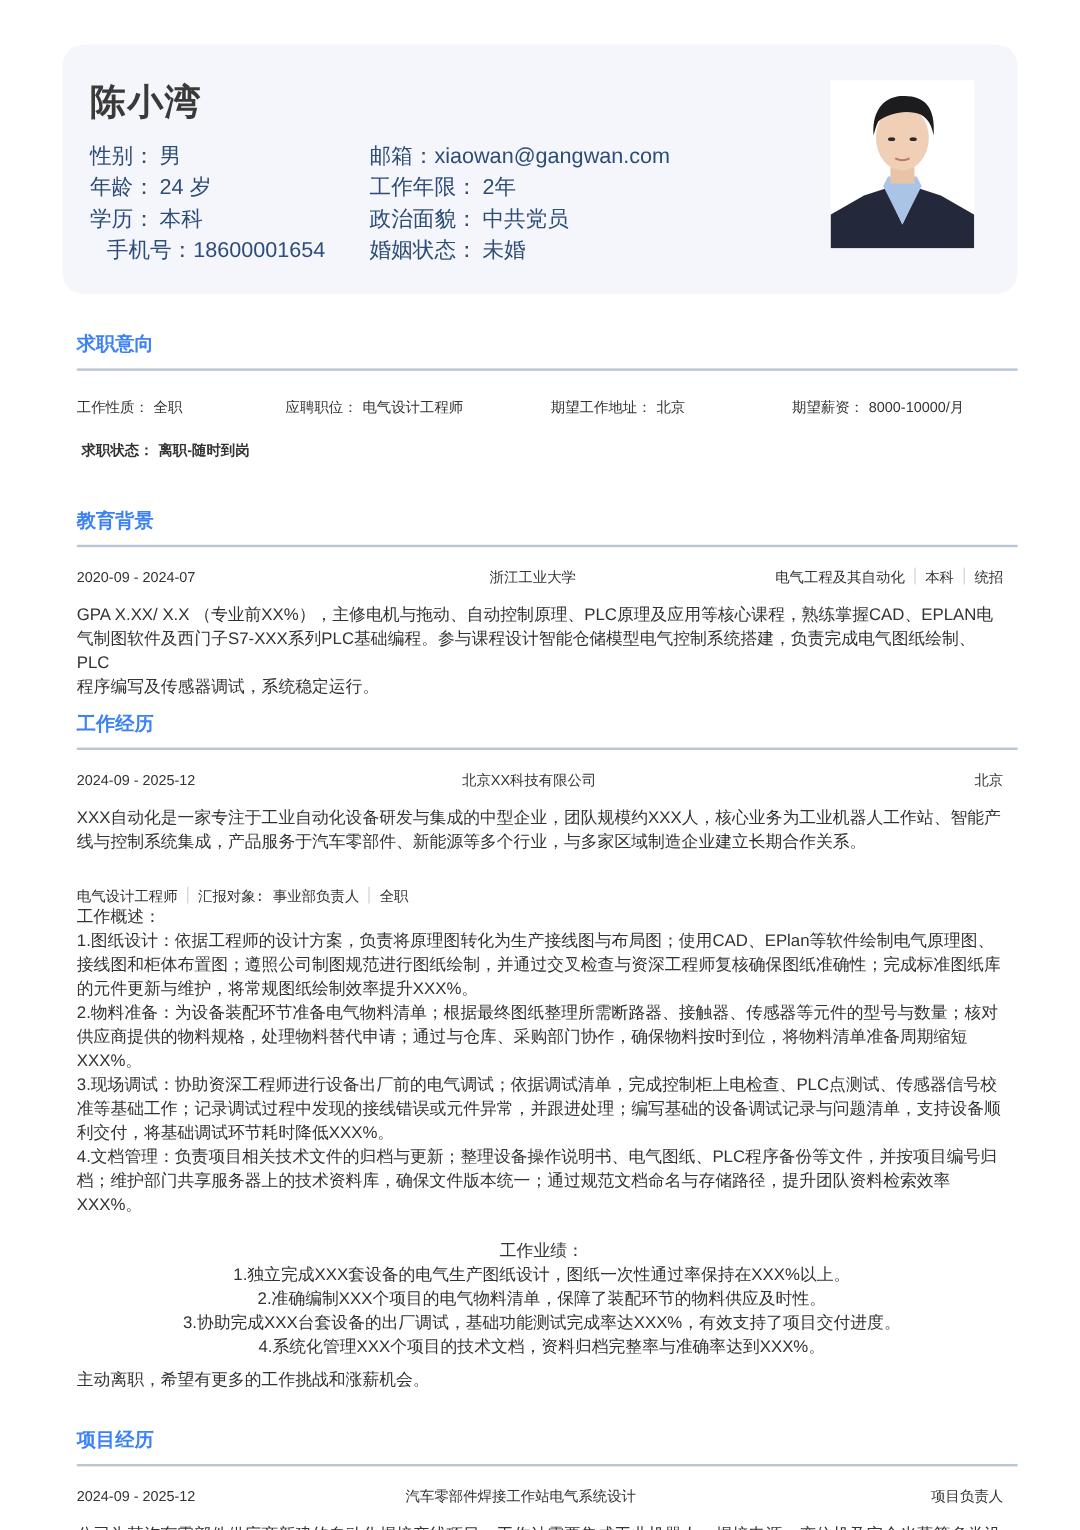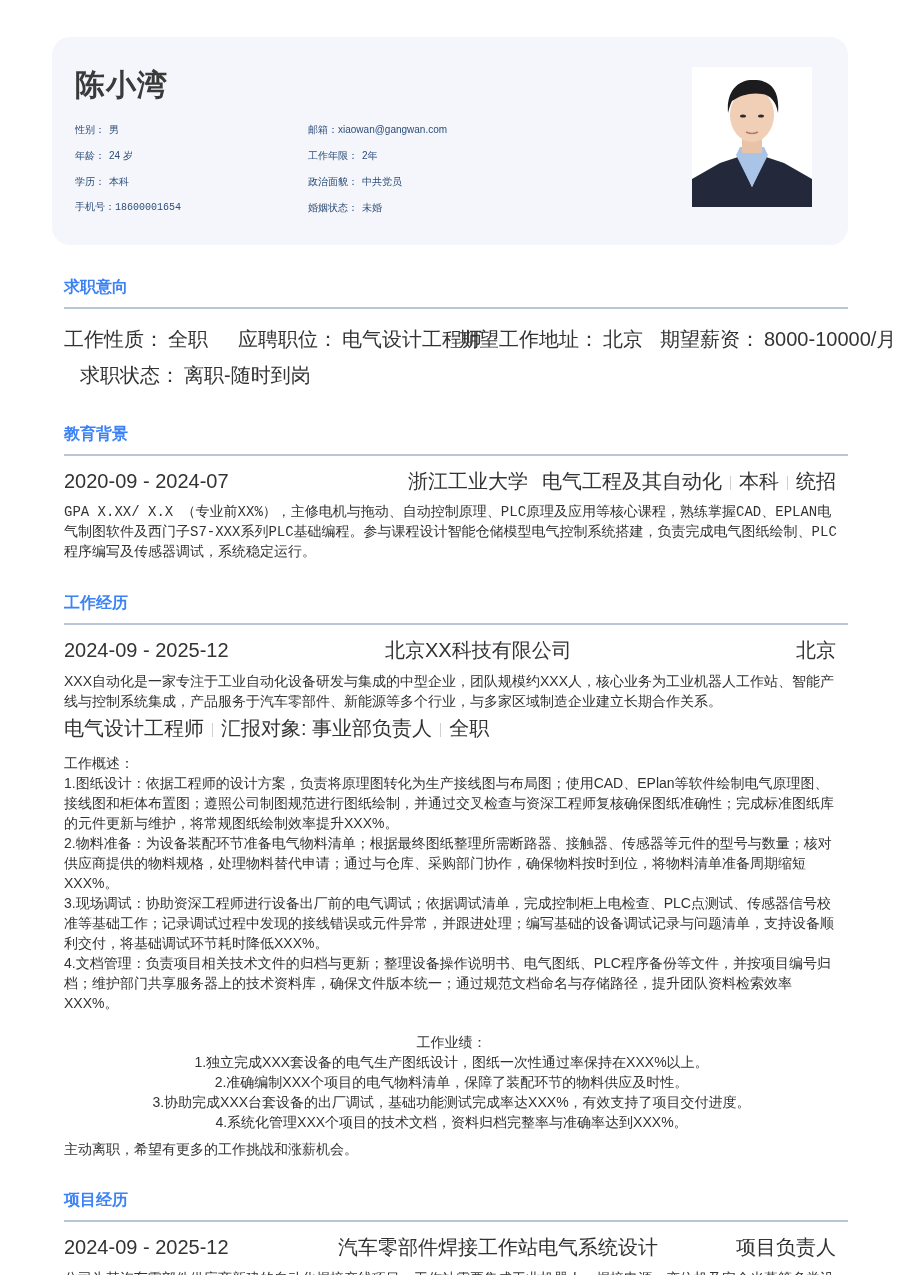--- a/index.html
+++ b/index.html
@@ -8,55 +8,55 @@
 
     .header-card {
       position: absolute; left: 52px; top: 37px; width: 796px; height: 208px;
       background: #f4f6fb; border-radius: 18px;
     }
     .name {
       position: absolute; left: 23px; top: 28px; font-size: 30px; font-weight: bold; color: #3a3a3a;
       letter-spacing: 1px;
       font-family: Liberation Serif, serif;
     }
-    .info-row { position: absolute; font-size: 10px; color: #2d4d78; white-space: nowrap; line-height: 20px; }
+    .info-row { position: absolute; font-size: 18px; color: #2d4d78; white-space: nowrap; line-height: 20px; }
     .info-row .lbl { color: #2d4d78; }
     .info-row .val { color: #2d4d78; margin-left: 4px; }
     .photo {
       position: absolute; left: 640px; top: 30px; width: 120px; height: 140px;
       background: #ffffff; overflow: hidden;
     }
 
     .section-title {
       position: absolute; left: 64px; font-size: 16px; font-weight: bold; color: #3b82f6;
     }
     .section-line {
       position: absolute; left: 64px; width: 784px; height: 2px; background: #b8c6d6;
     }
-    .abs { position: absolute; font-size: 20px; color: #333; white-space: nowrap; line-height: 20px; }
+    .abs { position: absolute; font-size: 12px; color: #333; white-space: nowrap; line-height: 20px; }
     .pipe { display: inline-block; width: 1px; height: 14px; background: #d0d0d0; margin: 0 8px; vertical-align: -2px; }
 
     .para { position: absolute; left: 64px; width: 775px; font-size: 14px; color: #333; line-height: 20px; white-space: pre-wrap; }
   </style>
 </head>
 <body>
 
 <div class="header-card">
   <div class="name">陈小湾</div>
 
   <div class="info-row" style="left:23px; top:83px;">
     <span class="lbl">性别：</span><span class="val">男</span>
   </div>
   <div class="info-row" style="left:23px; top:109px;">
     <span class="lbl">年龄：</span><span class="val">24 岁</span>
   </div>
   <div class="info-row" style="left:23px; top:135px;">
     <span class="lbl">学历：</span><span class="val">本科</span>
   </div>
-  <div class="info-row" style="left:23px; top:161px;font-family:Liberation Mono, monospace;">
+  <div class="info-row" style="left:37px; top:161px;">
     <span class="lbl">手机号：</span><span class="val" style="margin-left:0">18600001654</span>
   </div>
 
   <div class="info-row" style="left:256px; top:83px;">
     <span class="lbl">邮箱：</span><span class="val" style="margin-left:0">xiaowan@gangwan.com</span>
   </div>
   <div class="info-row" style="left:256px; top:109px;">
     <span class="lbl">工作年限：</span><span class="val">2年</span>
   </div>
   <div class="info-row" style="left:256px; top:135px;">
@@ -96,47 +96,47 @@
 </div>
 <div class="abs" style="left:238px; top:329px;">
   <span>应聘职位：</span><span style="margin-left:4px">电气设计工程师</span>
 </div>
 <div class="abs" style="left:459px; top:329px;">
   <span>期望工作地址：</span><span style="margin-left:4px">北京</span>
 </div>
 <div class="abs" style="left:660px; top:329px;">
   <span>期望薪资：</span><span style="margin-left:4px">8000-10000/月</span>
 </div>
-<div class="abs" style="left:80px; top:365px;">
+<div class="abs" style="left:68px; top:365px;font-weight:bold;">
   <span>求职状态：</span><span style="margin-left:4px">离职-随时到岗</span>
 </div>
 
 <div class="section-title" style="top:424px;">教育背景</div>
 <div class="section-line" style="top:454px;"></div>
 
 <div class="abs" style="left:64px; top:471px;">2020-09 - 2024-07</div>
 <div class="abs" style="left:408px; top:471px;">浙江工业大学</div>
 <div class="abs" style="right:64px; top:471px;">
   <span>电气工程及其自动化</span><span class="pipe"></span><span>本科</span><span class="pipe"></span><span>统招</span>
 </div>
-<div class="para" style="top:502px;font-family:Liberation Mono, monospace;">GPA X.XX/ X.X （专业前XX%），主修电机与拖动、自动控制原理、PLC原理及应用等核心课程，熟练掌握CAD、EPLAN电
+<div class="para" style="top:502px;">GPA X.XX/ X.X （专业前XX%），主修电机与拖动、自动控制原理、PLC原理及应用等核心课程，熟练掌握CAD、EPLAN电
 气制图软件及西门子S7-XXX系列PLC基础编程。参与课程设计智能仓储模型电气控制系统搭建，负责完成电气图纸绘制、PLC
 程序编写及传感器调试，系统稳定运行。</div>
 
 <div class="section-title" style="top:593px;">工作经历</div>
 <div class="section-line" style="top:623px;"></div>
 
 <div class="abs" style="left:64px; top:640px;">2024-09 - 2025-12</div>
 <div class="abs" style="left:385px; top:640px;">北京XX科技有限公司</div>
 <div class="abs" style="right:64px; top:640px;">北京</div>
 
 <div class="para" style="top:671px;">XXX自动化是一家专注于工业自动化设备研发与集成的中型企业，团队规模约XXX人，核心业务为工业机器人工作站、智能产
 线与控制系统集成，产品服务于汽车零部件、新能源等多个行业，与多家区域制造企业建立长期合作关系。</div>
 
-<div class="abs" style="left:64px; top:718px;">
+<div class="abs" style="left:64px; top:738px;font-family:Liberation Mono, monospace;">
   <span>电气设计工程师</span><span class="pipe"></span><span>汇报对象: 事业部负责人</span><span class="pipe"></span><span>全职</span>
 </div>
 
 <div class="para" style="top:753px;">工作概述：
 1.图纸设计：依据工程师的设计方案，负责将原理图转化为生产接线图与布局图；使用CAD、EPlan等软件绘制电气原理图、
 接线图和柜体布置图；遵照公司制图规范进行图纸绘制，并通过交叉检查与资深工程师复核确保图纸准确性；完成标准图纸库
 的元件更新与维护，将常规图纸绘制效率提升XXX%。
 2.物料准备：为设备装配环节准备电气物料清单；根据最终图纸整理所需断路器、接触器、传感器等元件的型号与数量；核对
 供应商提供的物料规格，处理物料替代申请；通过与仓库、采购部门协作，确保物料按时到位，将物料清单准备周期缩短
 XXX%。

